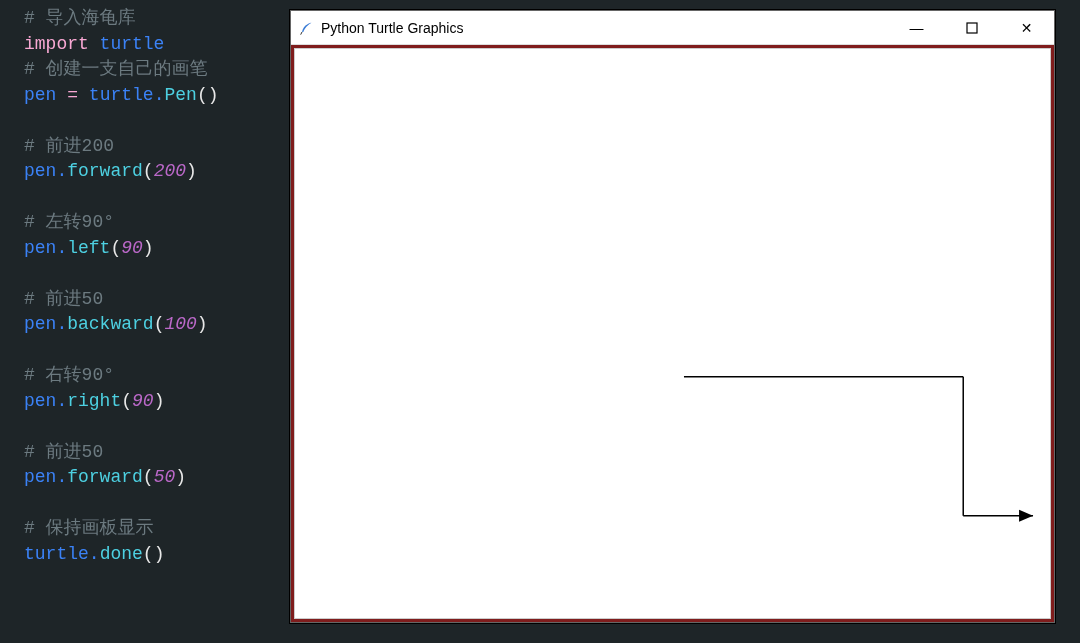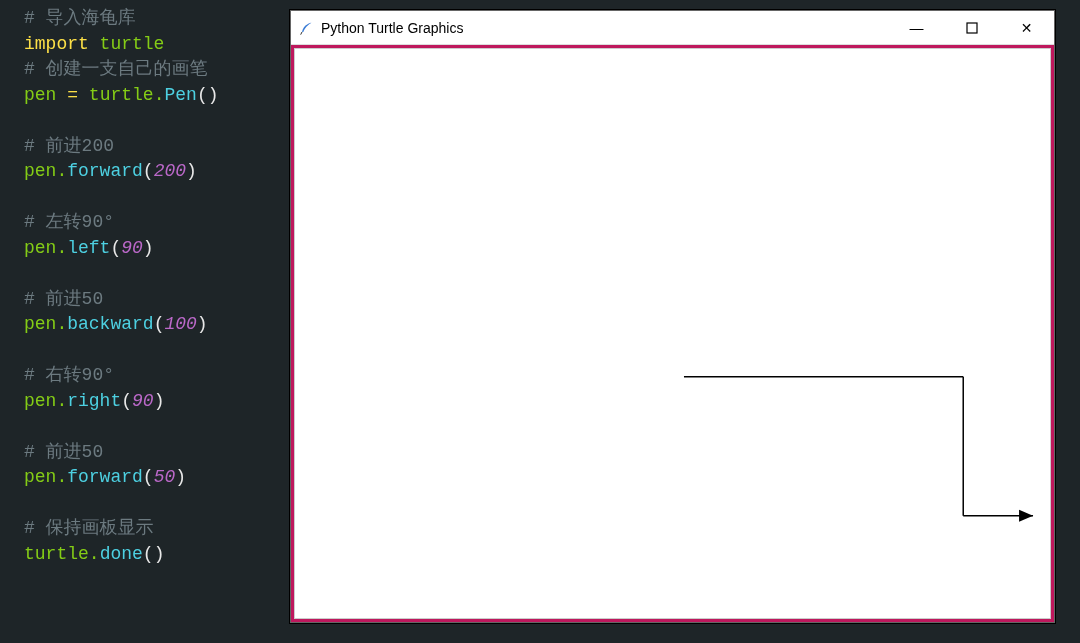--- a/index.html
+++ b/index.html
@@ -19,33 +19,33 @@
       width: 290px;
       height: 643px;
       padding: 6px 0 6px 24px;
       font-size: 18px;
       line-height: 25.5px;
       white-space: pre;
     }
     .editor .line { display: block; }
 
     .c-comment { color: #6c7a80; }
-    .c-keyword { color: #fde047; }
-    .c-default { color: #84cc16; }
+    .c-keyword { color: #f9a8d4; }
+    .c-default { color: #3b82f6; }
     .c-func { color: #4dd0e1; }
     .c-num { color: #ba68c8; font-style: italic; }
     .c-paren { color: #e8e8e8; }
 
     .turtle-window {
       position: absolute;
       left: 290px;
       top: 10px;
       width: 765px;
       height: 613px;
-      background: #be185d;
+      background: #7f1d1d;
       border: 1px solid #666;
       box-shadow: 0 0 0 1px #000;
       display: flex;
       flex-direction: column;
     }
 
     .titlebar {
       height: 34px;
       background: #fff;
       border-bottom: 1px solid #ddd;

